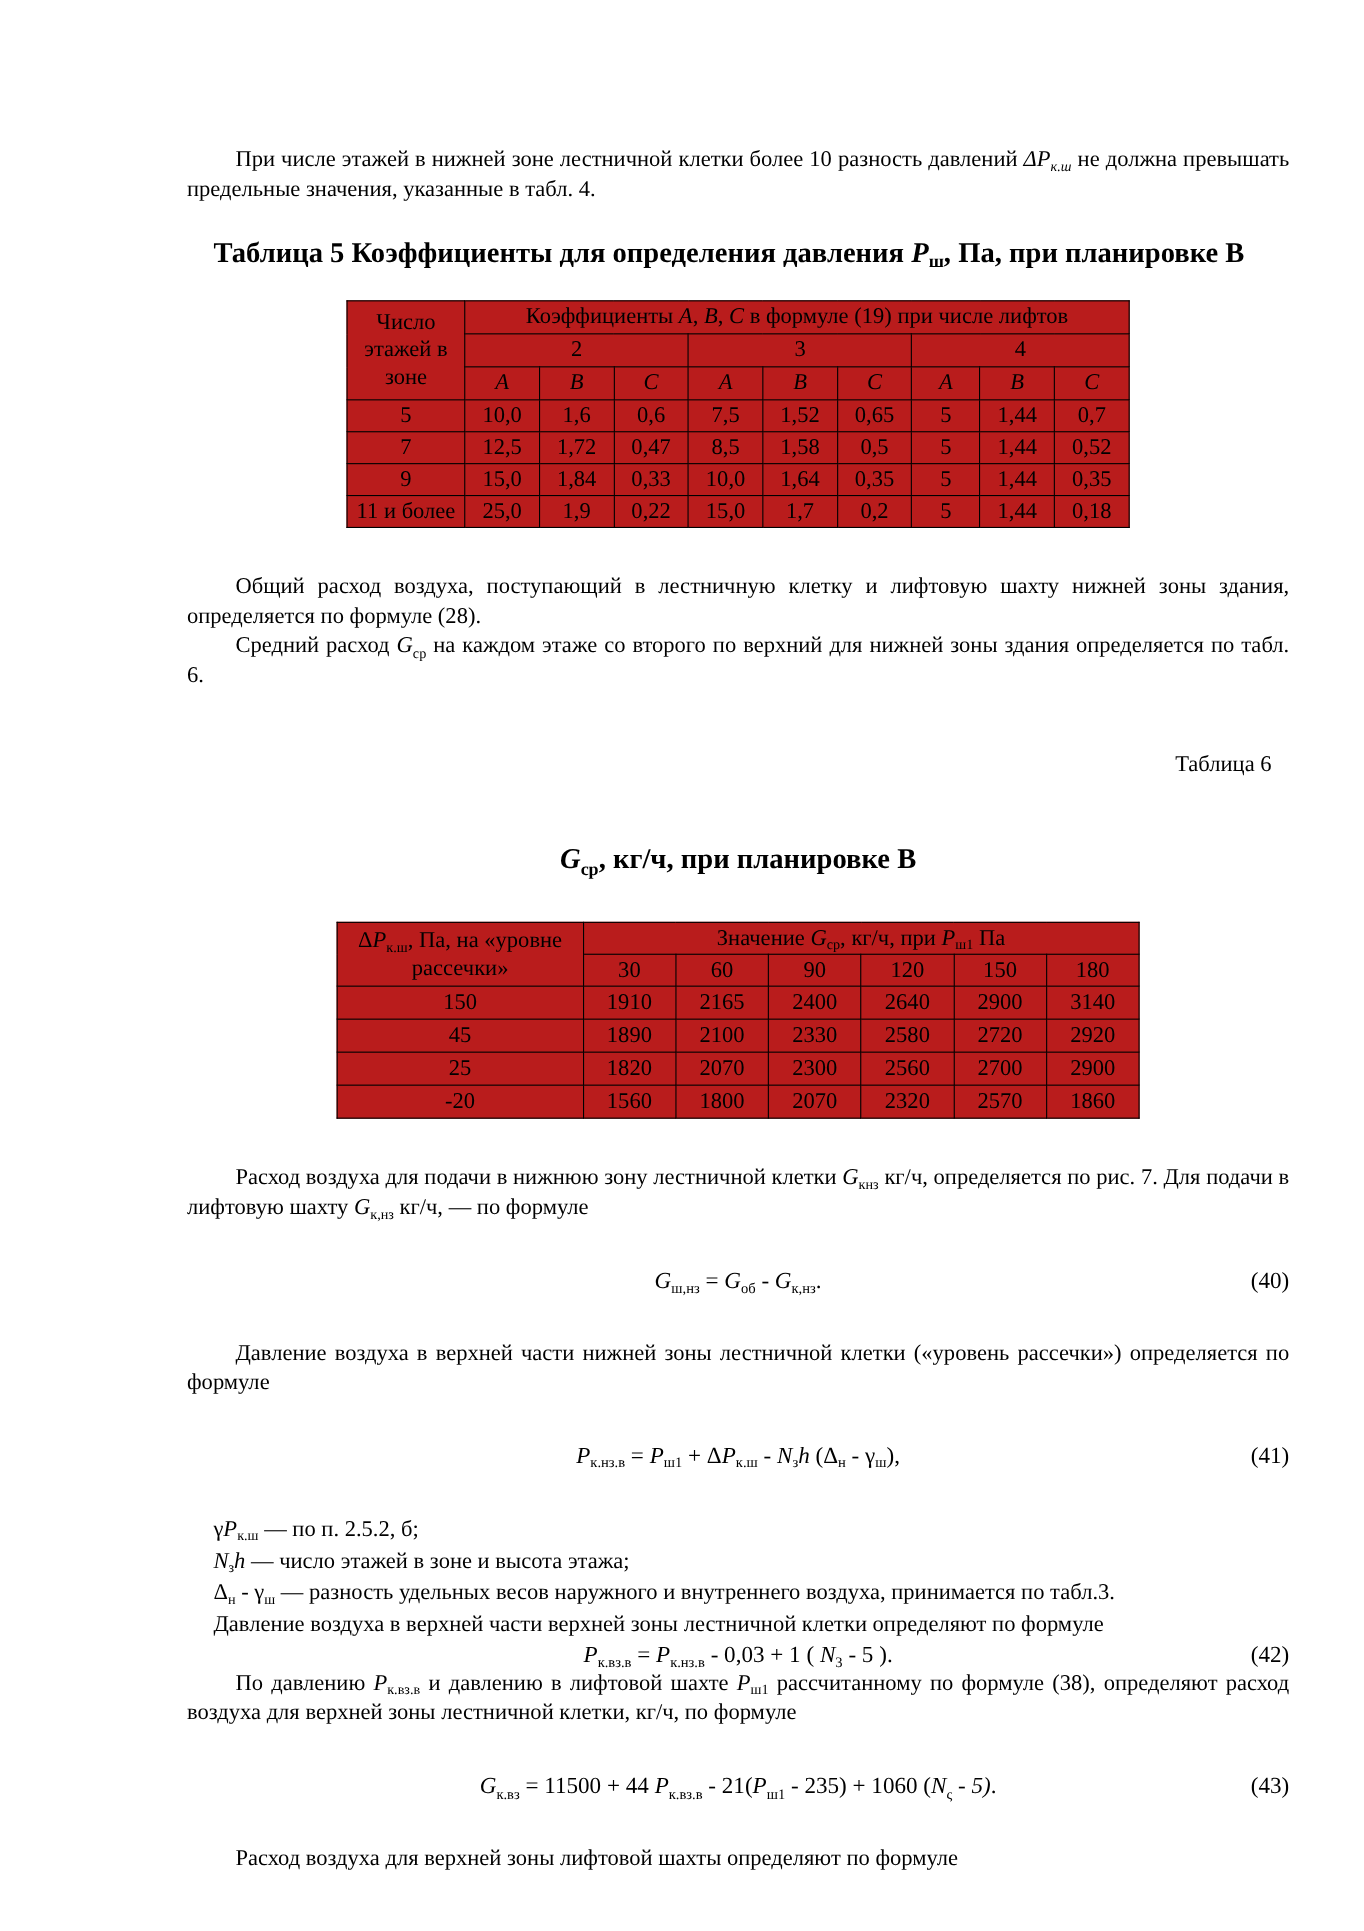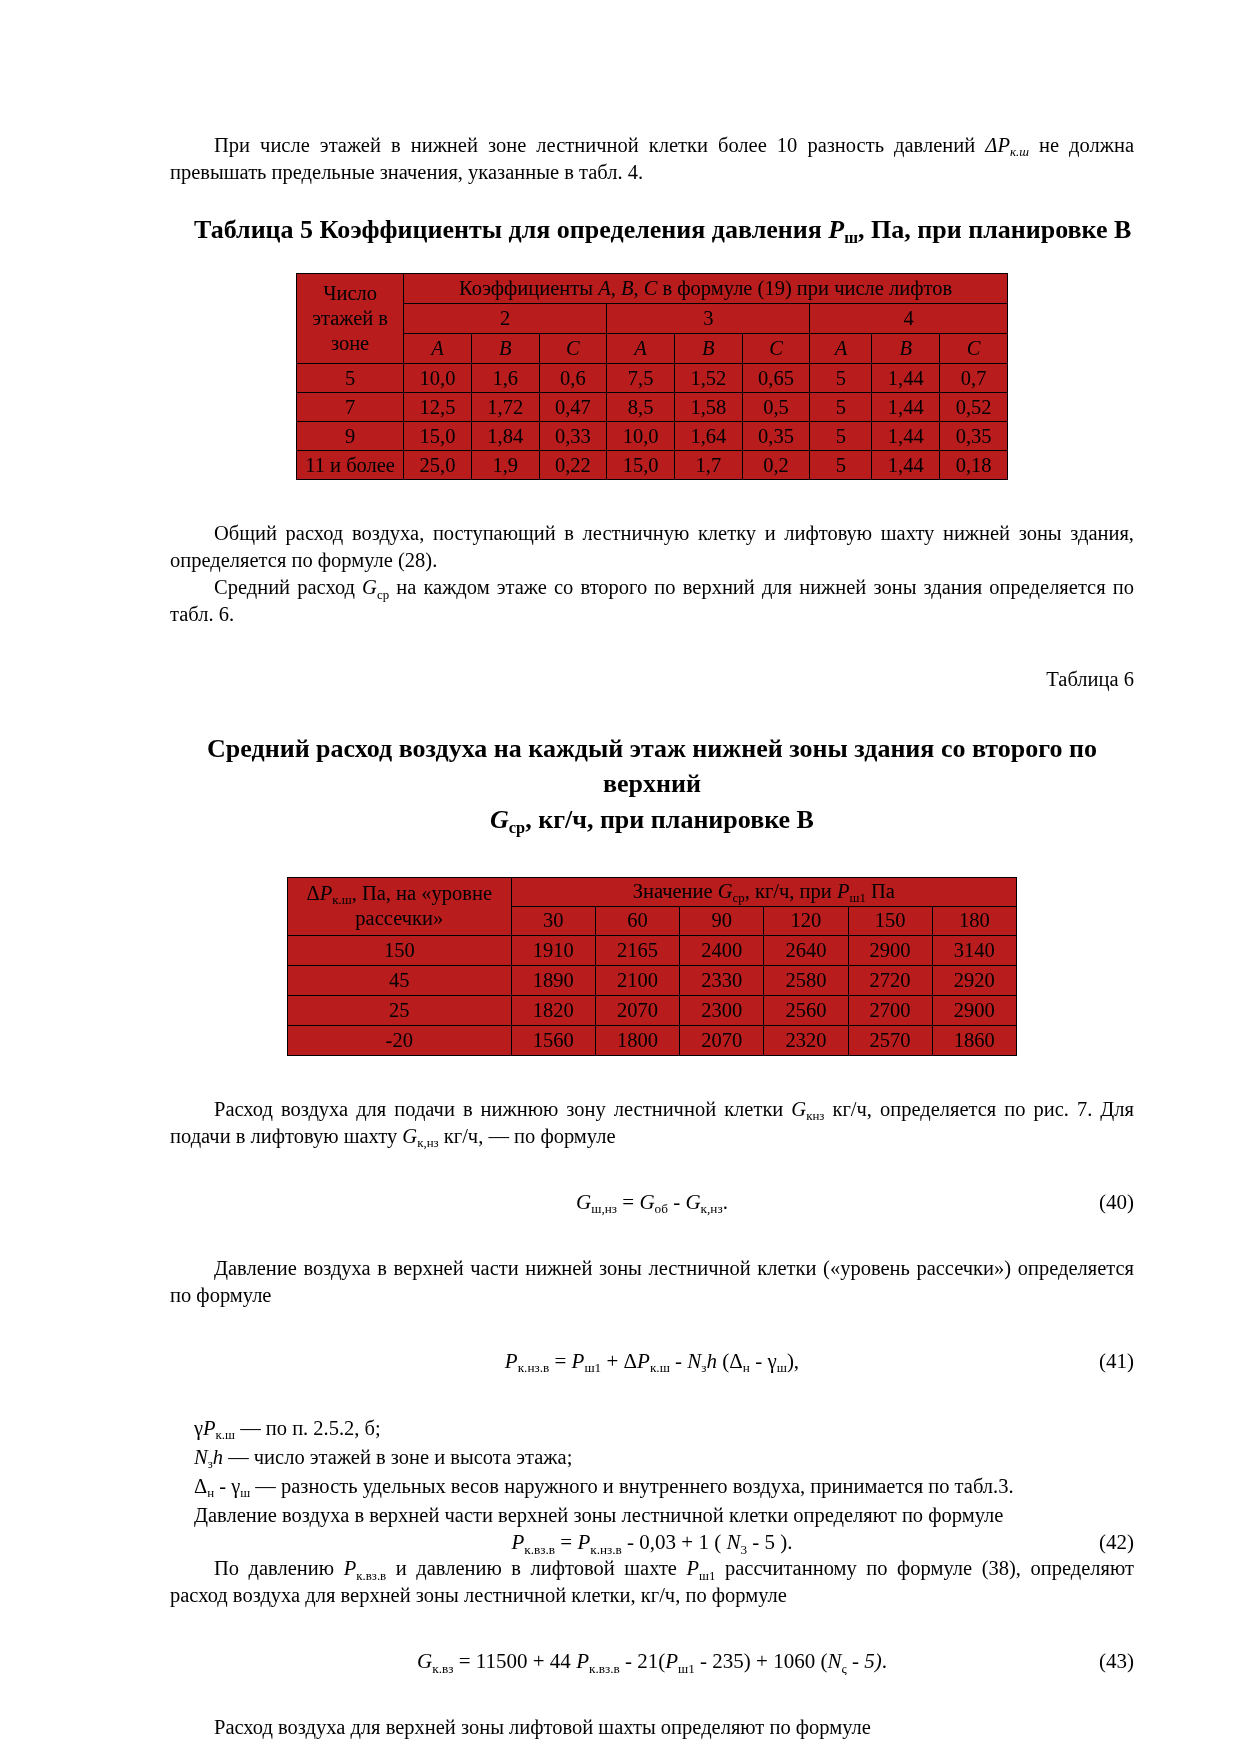--- a/index.html
+++ b/index.html
@@ -12,21 +12,21 @@
     height: 1755px;
     font-family: "Liberation Serif", "DejaVu Serif", serif;
     color: #000000;
     position: relative;
     overflow: hidden;
   }
   .page {
     box-sizing: border-box;
     width: 1240px;
     height: 1530px;
-    padding: 132px 106px 0 170px;
+    padding: 132px 68px 0 170px;
   }
   p.body {
     margin: 0 0 0 0;
     font-size: 20.5px;
     line-height: 1.32;
     text-align: justify;
     text-indent: 44px;
     text-justify: inter-word;
   }
   .gap-md { height: 26px; }
@@ -39,21 +39,21 @@
     line-height: 1.35;
     margin: 0;
   }
   .tbl-caption.left-ind {
     text-align: left;
     padding-left: 24px;
   }
   .tbl-right {
     font-size: 20.5px;
     text-align: right;
-    margin: 0;
+    margin: 16px;
   }
 
   table.doc {
     border-collapse: collapse;
     font-size: 20.5px;
     margin: 0 auto;
     background: #b91c1c;
   }
   table.doc td, table.doc th {
     border: 1.6px solid #000;
@@ -198,21 +198,20 @@
   <p class="body">Общий расход воздуха, поступающий в лестничную клетку и лифтовую шахту нижней зоны здания, определяется по формуле (28).</p>
 
   <p class="body"><span>Средний расход </span><span><span class="it">G</span><sub>ср</sub></span><span> на каждом этаже со второго по верхний для нижней зоны здания определяется по табл. 6.</span></p>
 
   <div class="gap-lg"></div>
 
   <p class="tbl-right">Таблица 6</p>
 
   <div class="gap-lg"></div>
 
-  <p class="tbl-caption">Средний расход воздуха на каждый этаж нижней зоны здания со второго по верхний</p>
   <p class="tbl-caption"><span><span class="it">G</span><sub>ср</sub></span><span>, кг/ч, при планировке В</span></p>
 
   <div class="gap-lg"></div>
 
   <table class="doc t6">
     <tbody>
       <tr>
         <td class="c1" rowspan="2">
           <div>Δ<span class="it">P</span><sub>к.ш</sub><span>, Па, на «уровне</span></div>
           <div>рассечки»</div>

